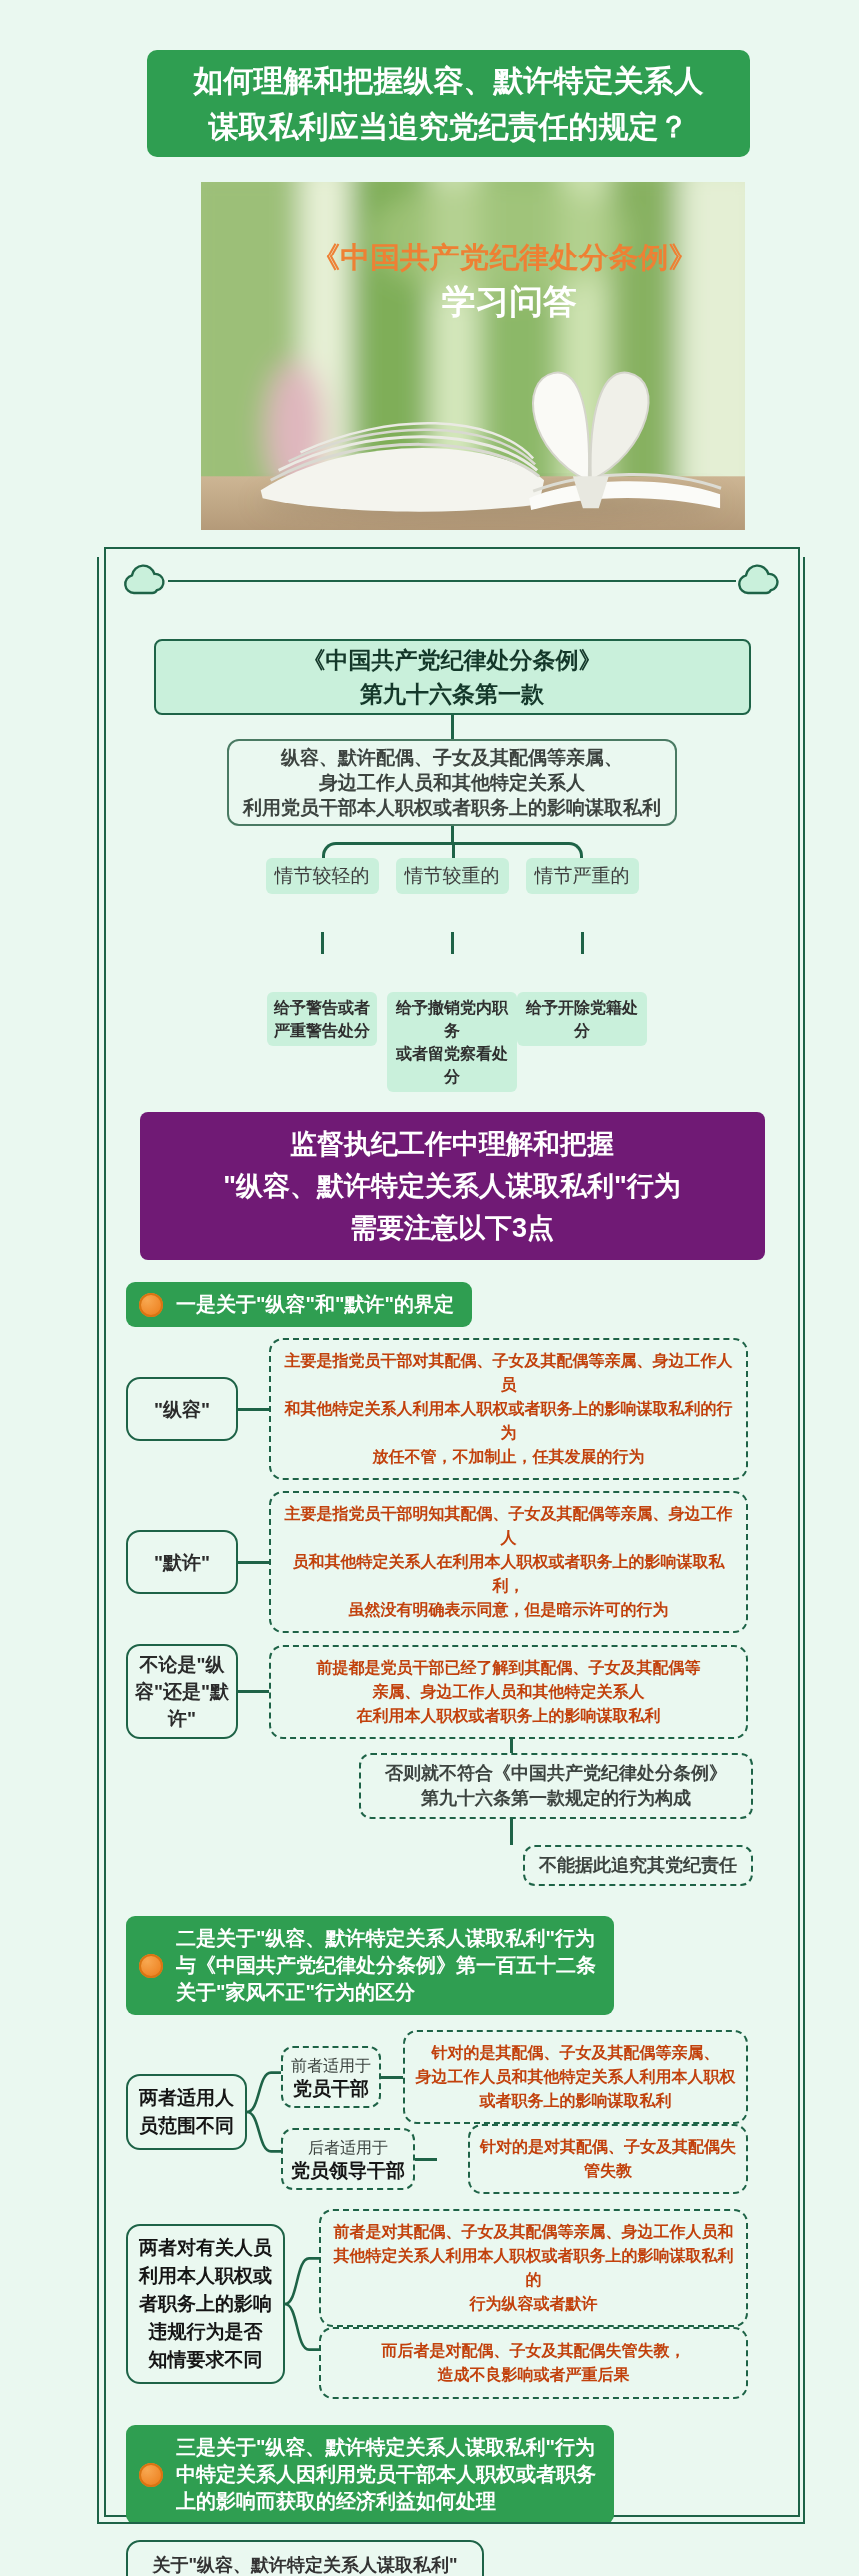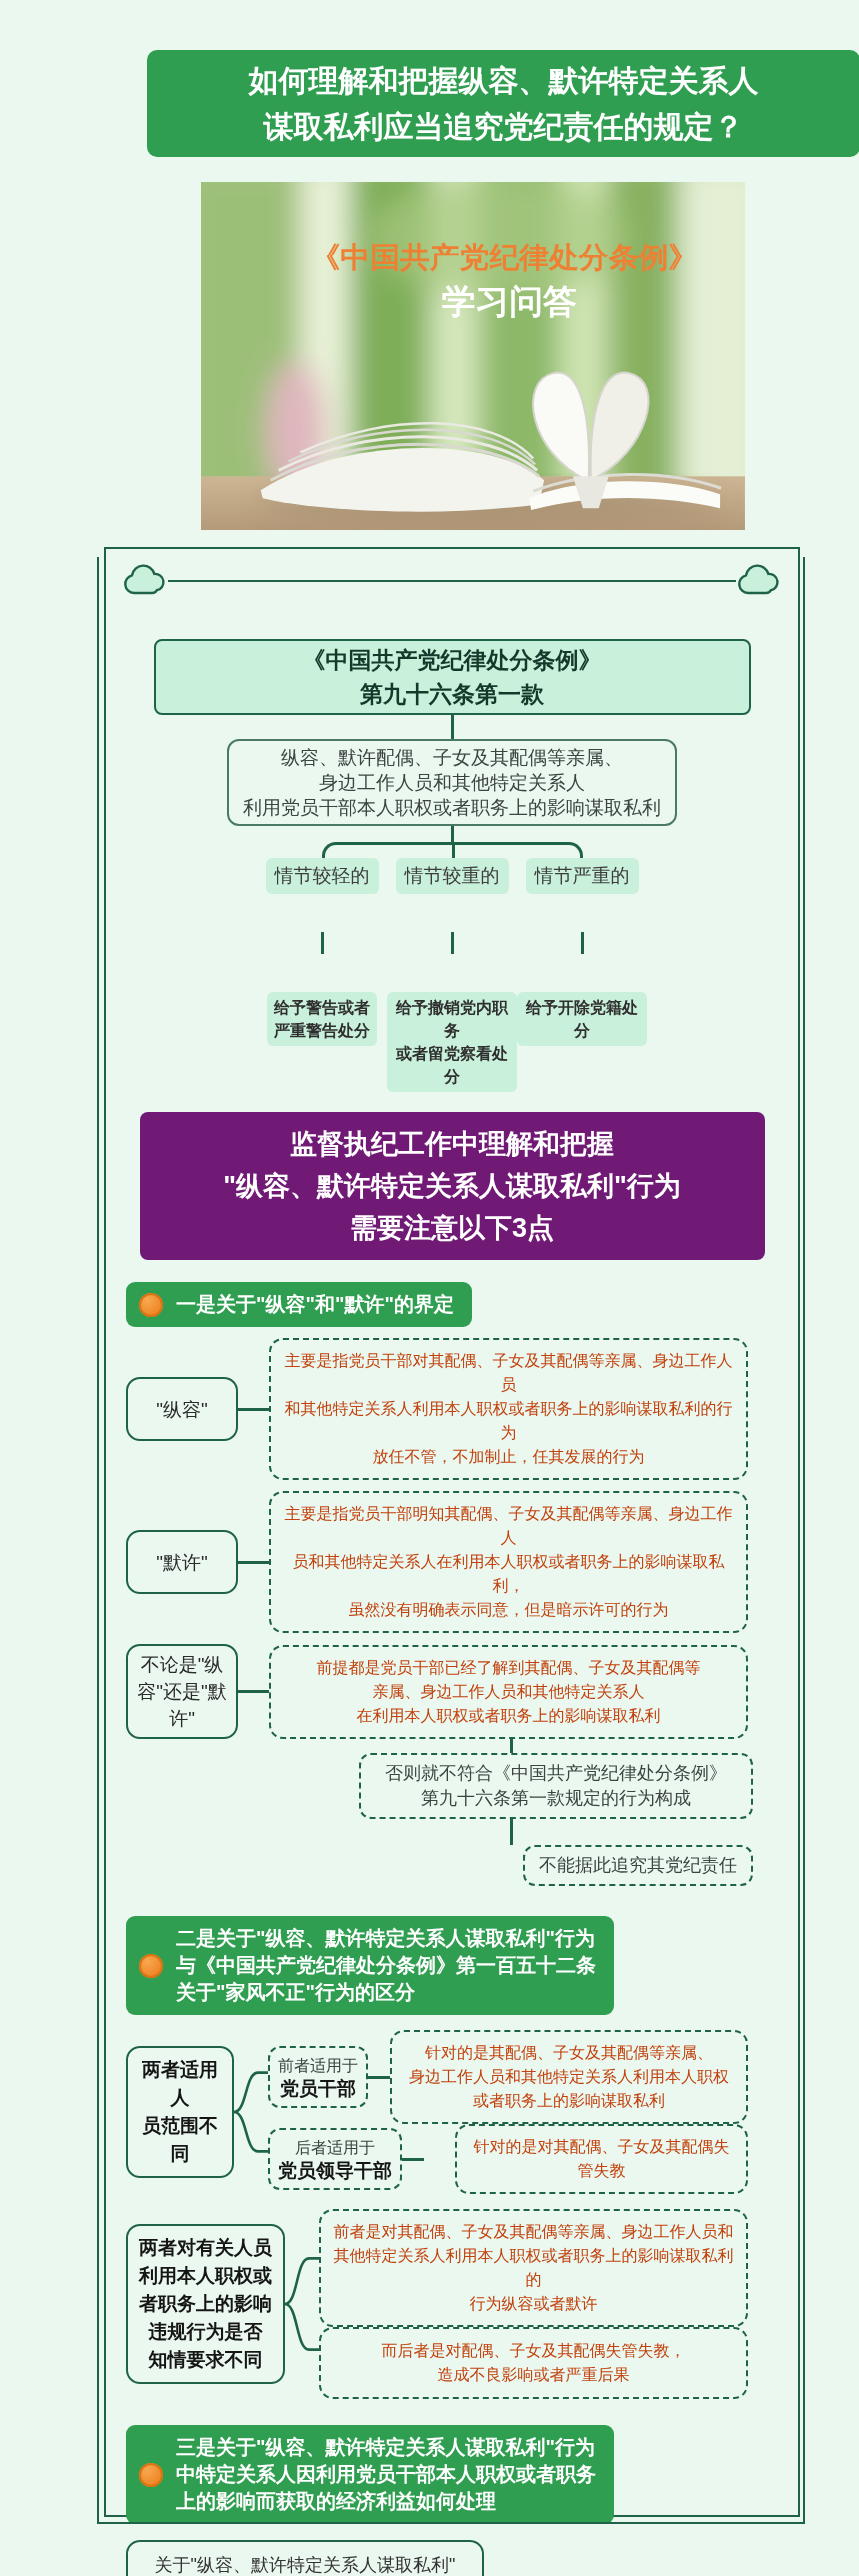--- a/index.html
+++ b/index.html
@@ -3,25 +3,25 @@
 <meta charset="utf-8">
 <style>
   * { margin:0; padding:0; box-sizing:border-box; }
   html,body { width:860px; }
   body {
     height:2576px; position:relative; overflow:hidden;
     background:#eaf8f0;
     font-family:"Liberation Sans","DejaVu Sans",sans-serif;
     color:#333;
   }
-  .pre { white-space:pre-line; }
+  .pre { white-space:pre-line;font-weight:bold; }
 
   
   .page-title{
-    position:absolute; left:147px; top:50px; width:713px; height:107px;
+    position:absolute; left:147px; top:50px; width:603px; height:107px;
     background:#2f9e51; border-radius:10px;
     display:flex; align-items:center; justify-content:center; text-align:center;
     color:#fff; font-weight:bold; font-size:30px; line-height:46px;
   }
 
   
   .hero{ position:absolute; left:201px; top:182px; width:544px; height:348px; overflow:hidden; }
 
   
   .frame{
@@ -100,21 +100,21 @@
   .chain-box1, .chain-box2{
     border:2px dashed #1e6347; border-radius:12px; padding:6px 14px;
     display:flex; align-items:center; justify-content:center; text-align:center;
     font-size:18px; line-height:25px; color:#3d4440;
   }
 
   .group{ display:flex; align-items:center; margin:15px 50px 0 20px; }
   .group .glabel{ flex:none; border:2.5px solid #1e6347; border-radius:14px;
     display:flex; align-items:center; justify-content:center; text-align:center;
     font-weight:bold; color:#151515; font-size:19px; line-height:28px; padding:8px 6px; }
-  .g1 .glabel{ width:108px; }
+  .g1 .glabel{ width:121px; }
   .g2 .glabel{ width:159px; }
   .brace{ width:34px; flex:none; align-self:stretch; }
   .subs{ flex:1; display:flex; flex-direction:column; gap:0; }
   .subrow{ display:flex; align-items:center; }
   .midbox{ flex:none; border:2px dashed #1e6347; border-radius:12px;
     padding:6px 8px; text-align:center; font-size:16px; line-height:23px; color:#3d4440; }
   .midbox b{ display:block; color:#151515; font-size:19px; }
 
   .s3row{ display:flex; align-items:center; margin:16px 50px 0 20px; }
   .s3left{ flex:none; width:358px; border:2.5px solid #1e6347; border-radius:14px;

